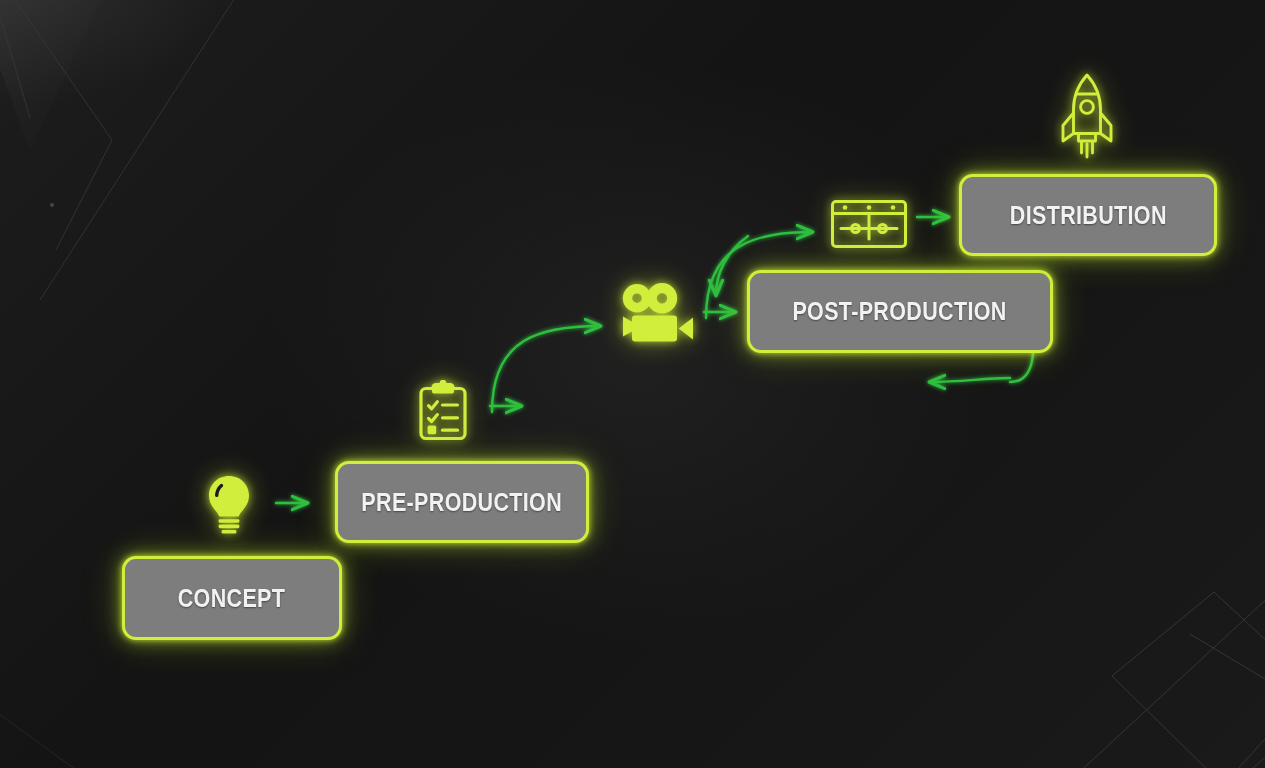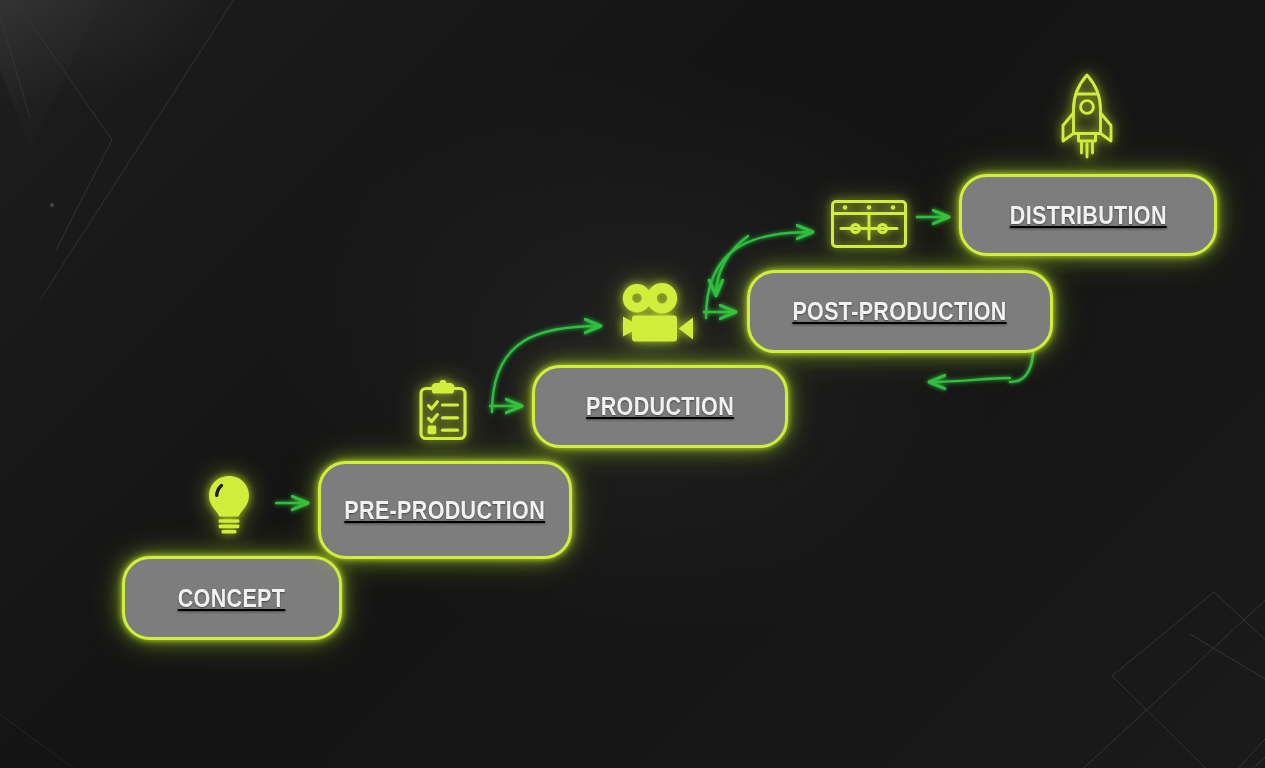--- a/index.html
+++ b/index.html
@@ -34,26 +34,25 @@
   }
 
   .node {
     position: absolute;
     box-sizing: border-box;
     display: flex;
     align-items: center;
     justify-content: center;
     background: #7d7d7d;
     border: 3px solid #d2ee3c;
-    border-radius: 28px;
+    border-radius: 14px;
     box-shadow:
       0 0 6px rgba(199,234,52,0.85),
       0 0 18px rgba(186,224,44,0.55),
       0 0 38px rgba(170,210,40,0.30);
-    text-decoration: underline;
   }
   .node-label {
     color: #f2f2f2;
     font-family: "Liberation Sans Narrow", "Liberation Sans", sans-serif;
     font-weight: bold;
     font-size: 25px;
     letter-spacing: 0.4px;
     white-space: nowrap;
     transform: scaleX(0.86);
     text-shadow: 0 1px 2px rgba(0,0,0,0.45);
@@ -208,27 +207,24 @@
         <path d="M 29 71 L 29 84"></path>
         <path d="M 34.5 70 L 34.5 80"></path>
       </g>
     </svg>
   </div>
 
   <div class="node" style="left:122px; top:556px; width:220px; height:84px;">
     <span class="node-label">CONCEPT</span>
   </div>
 
-  <div class="node" style="left:318px; top:461px; width:254px; height:98px;">
+  <div class="node" style="left:335px; top:461px; width:254px; height:82px;">
     <span class="node-label">PRE-PRODUCTION</span>
   </div>
 
-  <div class="node" style="left:532px; top:365px; width:256px; height:83px;">
-    <span class="node-label">PRODUCTION</span>
-  </div>
 
   <div class="node" style="left:747px; top:270px; width:306px; height:83px;">
     <span class="node-label">POST-PRODUCTION</span>
   </div>
 
   <div class="node" style="left:959px; top:174px; width:258px; height:82px;">
     <span class="node-label">DISTRIBUTION</span>
   </div>
 
 </div>

